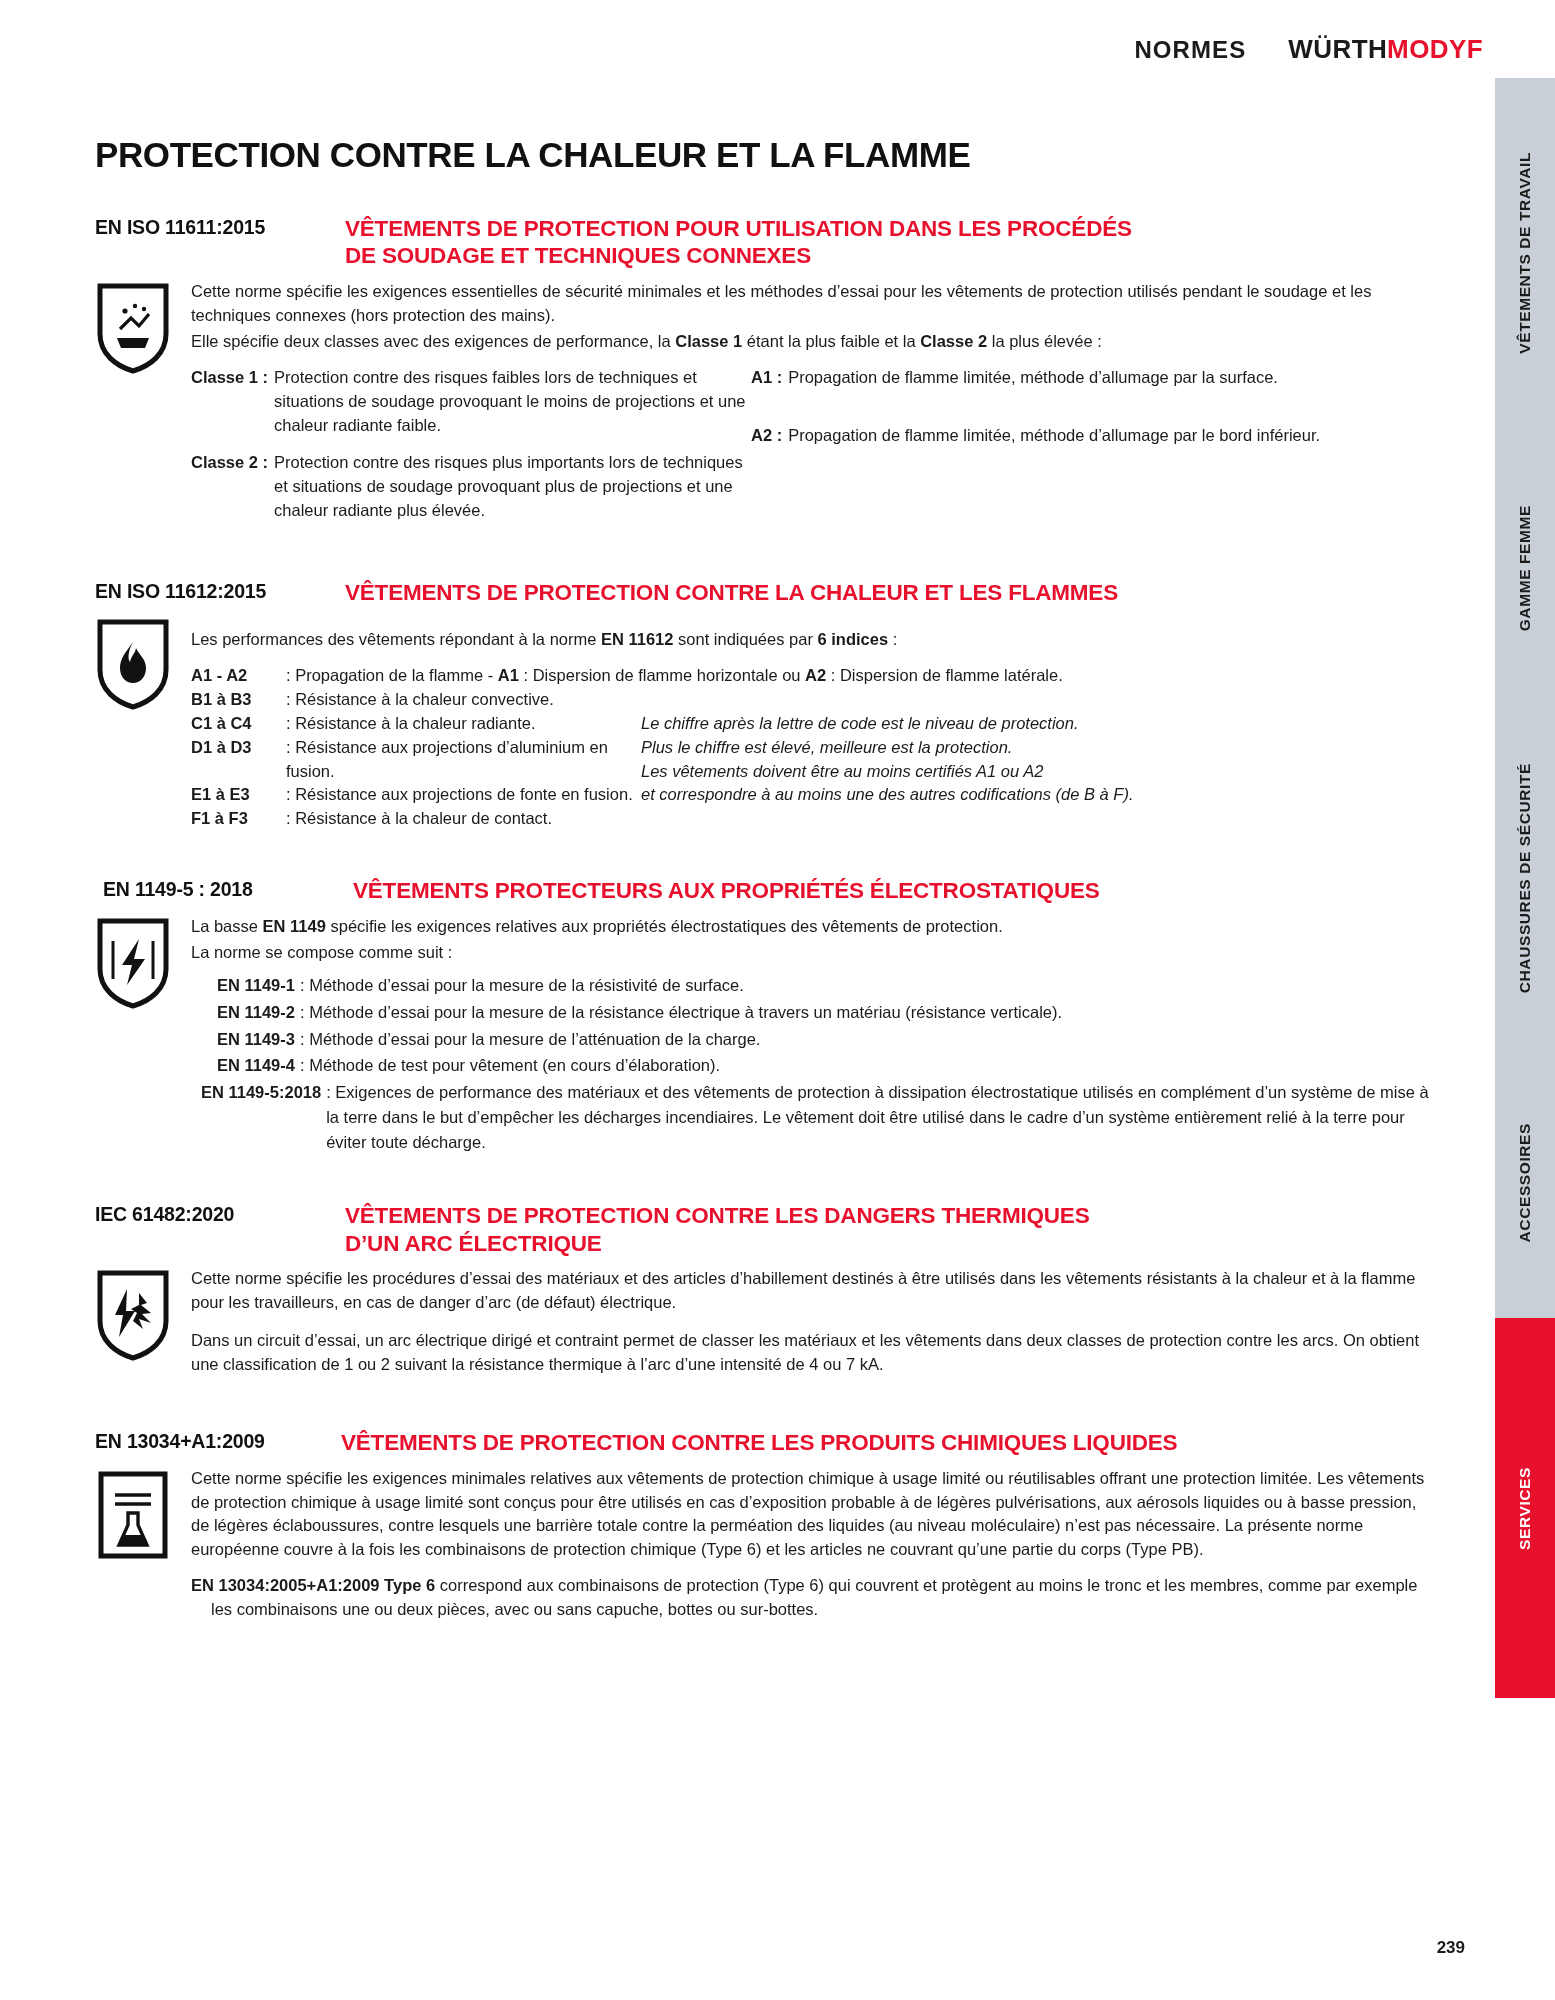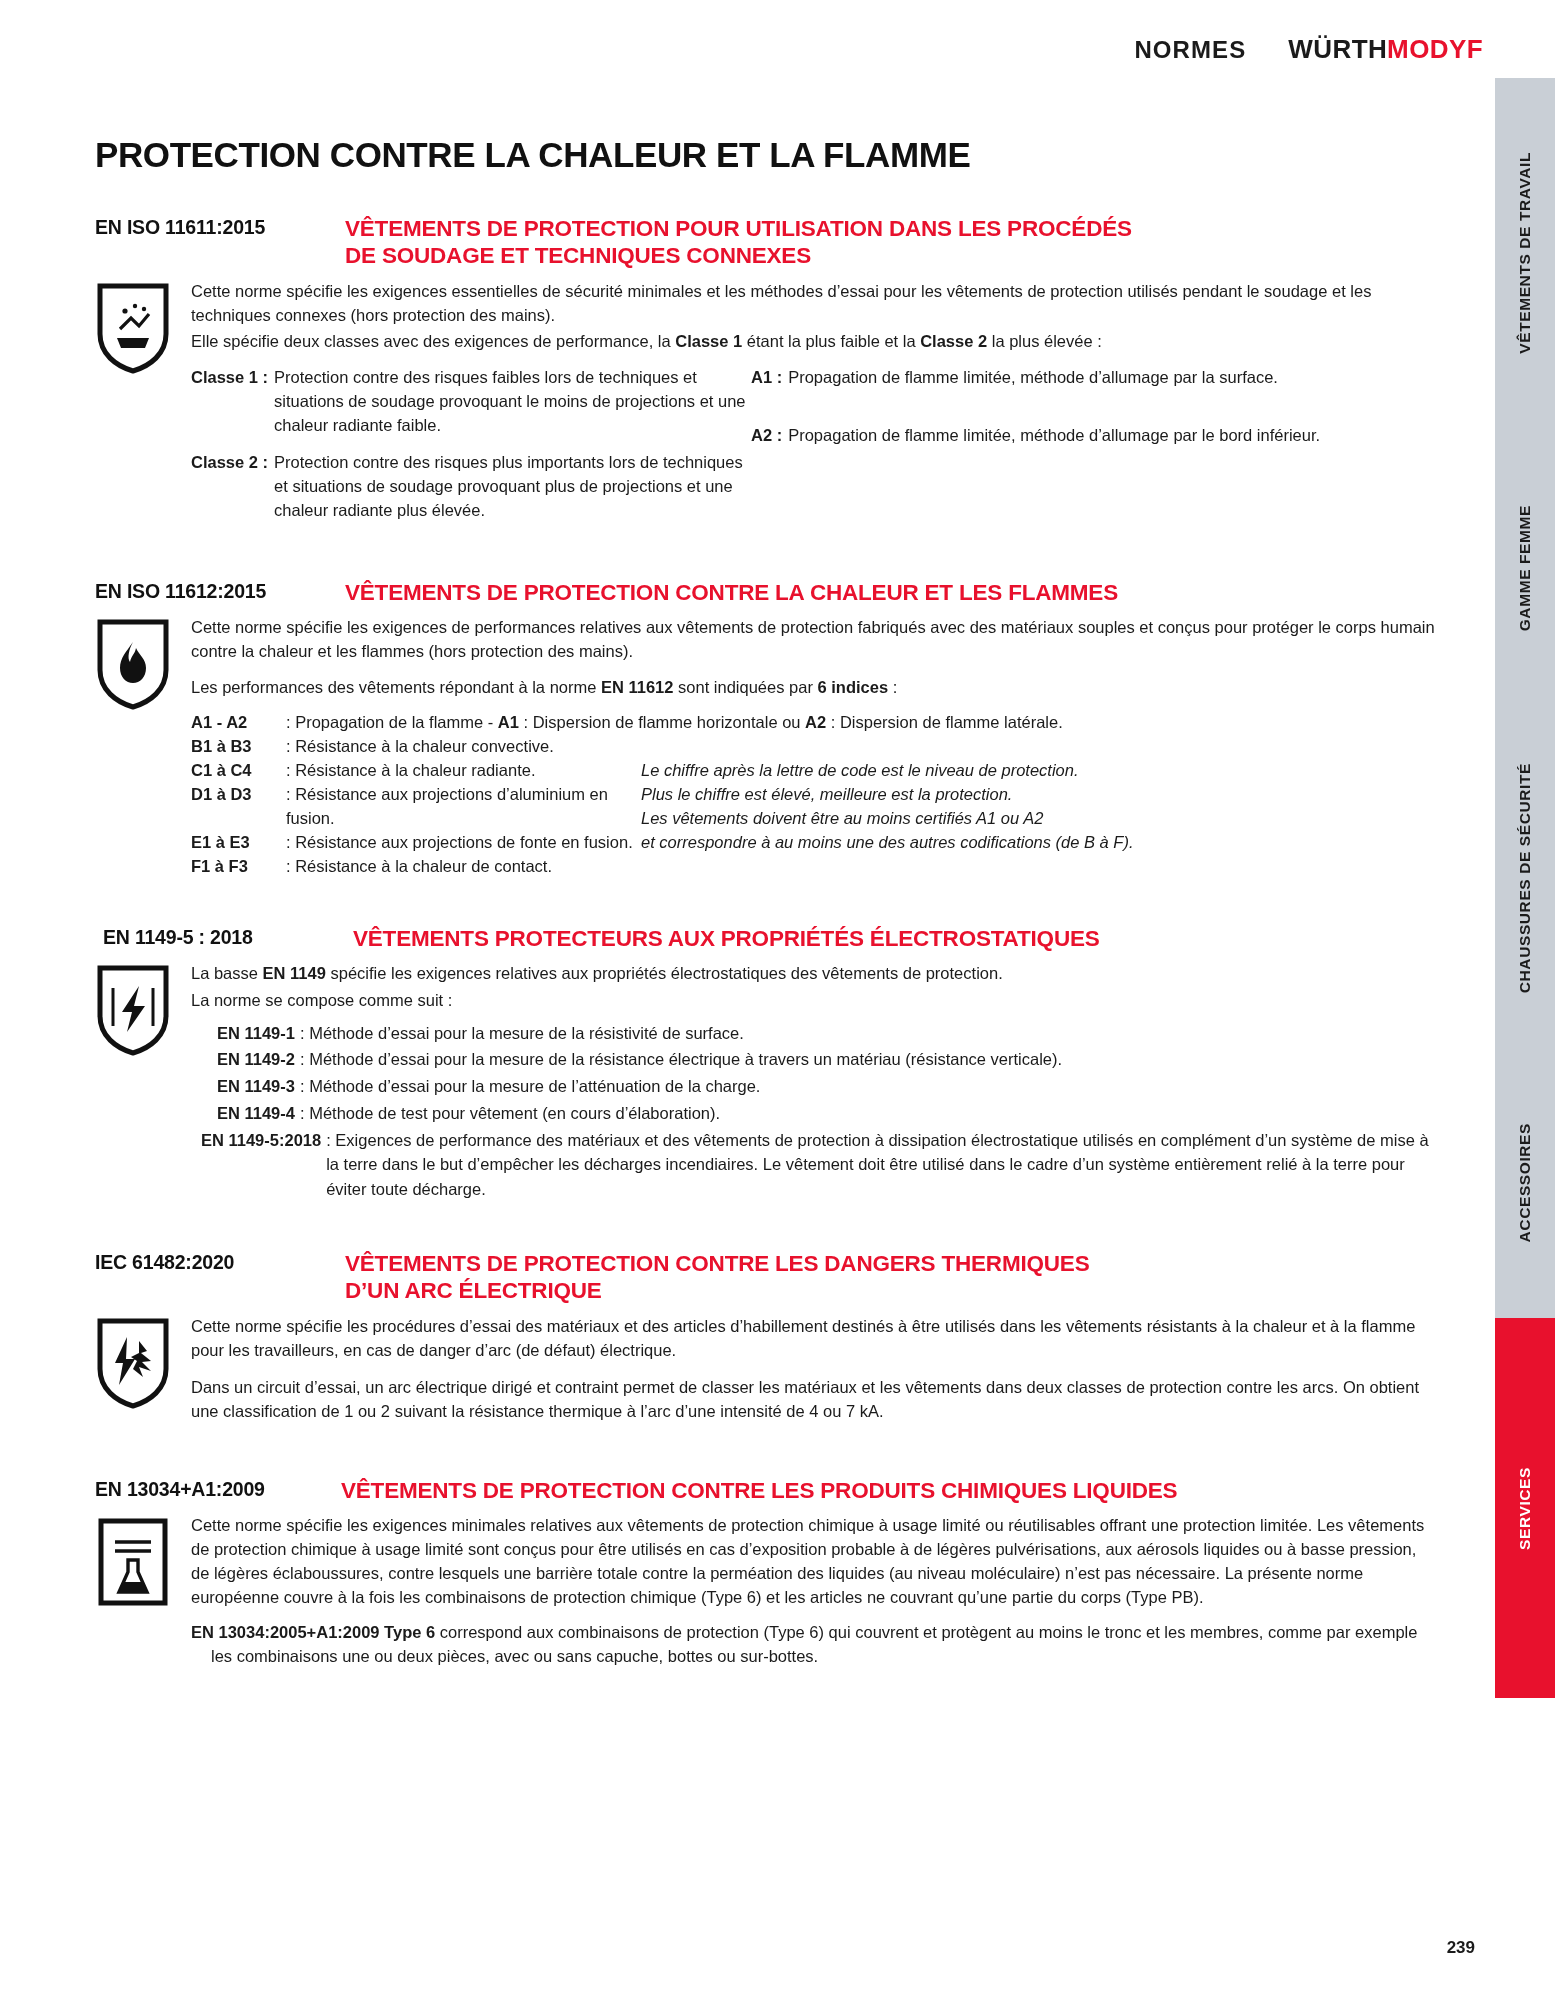--- a/index.html
+++ b/index.html
@@ -174,21 +174,21 @@
   }
   .norm-row .desc { flex: 1; }
 
   
   svg { display: block; }
 
   
   #page-number {
     position: absolute;
     bottom: 42px;
-    right: 80px;
+    right: 90px;
     font-size: 17px;
     font-weight: bold;
     color: #1b1b1b;
   }
 </style>
 </head>
 <body>
 
 <div id="page">
 
@@ -278,21 +278,20 @@
       </div>
 
       <div class="sec-body">
         <div class="pictogram">
           <svg width="76" height="92" viewBox="0 0 76 92">
             <path d="M5 4 H71 V52 C71 72 55 84 38 89 C21 84 5 72 5 52 Z" fill="#ffffff" stroke="#111111" stroke-width="5"></path>
             <path d="M38 24 C31 34 25 40 25 50 C25 59 31 65 38 65 C45 65 51 59 51 50 C51 41 44 37 41 30 C40 36 36 38 35 44 C32 40 34 31 38 24 Z" fill="#111111"></path>
           </svg>
         </div>
         <div class="sec-text">
-          <p>Cette norme spécifie les exigences de performances relatives aux vêtements de protection fabriqués avec des matériaux souples et conçus pour protéger le corps humain contre la chaleur et les flammes (hors protection des mains).</p>
           <p style="margin-top:12px;"><span>Les performances des vêtements répondant à la norme </span><b>EN 11612</b><span> sont indiquées par </span><b>6 indices</b><span> :</span></p>
 
           <div class="idx-wrap idx-list">
             <div style="flex:1;">
               <div class="idx-row">
                 <span class="term">A1 - A2</span>
                 <span class="desc"> : Propagation de la flamme - <b>A1</b> : Dispersion de flamme horizontale ou <b>A2</b> : Dispersion de flamme latérale.</span>
               </div>
               <div class="idx-row">
                 <span class="term">B1 à B3</span>

